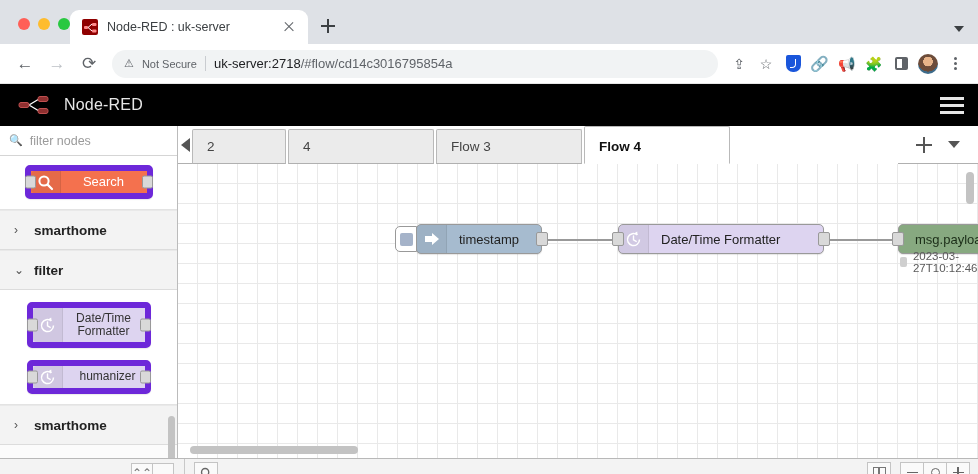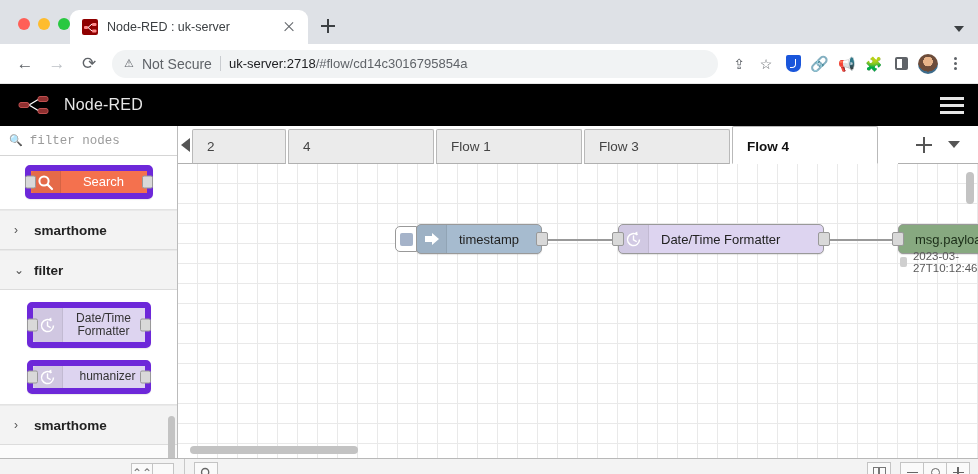--- a/index.html
+++ b/index.html
@@ -70,21 +70,21 @@
     width: 30px; height: 30px; display: flex; align-items: center;
     justify-content: center; color: #5f6368; font-size: 17px;
   }
   .navbtn.disabled { color: #bdc1c6; }
   .omnibox {
     flex: 1; height: 28px; background: #f1f3f4; border-radius: 14px;
     display: flex; align-items: center; padding: 0 12px; gap: 8px;
     margin: 0 6px; position: relative;
   }
   .warn-ico { font-size: 11px; color: #5f6368; }
-  .notsecure { font-size: 14px; color: #5f6368; white-space: nowrap; }
+  .notsecure { font-size: 11px; color: #5f6368; white-space: nowrap; }
   .vdiv { width: 1px; height: 15px; background: #c9ccd0; }
   .url { font-size: 13px; color: #5f6368; white-space: nowrap; }
   .url b { color: #202124; font-weight: 400; }
   .bar-icons { display: flex; align-items: center; gap: 1px; }
   .bic {
     width: 26px; height: 26px; display: flex; align-items: center;
     justify-content: center; color: #5f6368; font-size: 14px;
   }
   .avatar {
     width: 20px; height: 20px; border-radius: 50%;
@@ -133,21 +133,21 @@
   
   .palette {
     width: 178px; background: #fbfbfb; border-right: 1px solid #bbb;
     display: flex; flex-direction: column; position: relative;
   }
   .palette-search {
     height: 30px; border-bottom: 1px solid #d5d5d5; background: #fff;
     display: flex; align-items: center; gap: 7px; padding: 0 9px;
   }
   .palette-search .mag { color: #aaa; font-size: 11px; }
-  .palette-search span.ph { color: #9b9b9b; font-size: 12.5px; font-family: Liberation Mono, monospace; }
+  .palette-search span.ph { color: #9b9b9b; font-size: 12.5px; }
   .palette-scroll { flex: 1; overflow: hidden; position: relative; background: #fbfbfb; }
   .pal-node-area { background: #fff; padding: 9px 0 10px; border-bottom: 1px solid #e3e3e3; }
   .pnode {
     position: relative; height: 34px; margin: 0 auto; width: 124px;
     border-radius: 5px; display: flex; align-items: center;
     border: 6px solid #6d28d9; box-shadow: 0 1px 1px rgba(0,0,0,.08);
   }
   .pnode .icon-box {
     width: 30px; height: 100%; border-radius: 4px 0 0 4px;
     background: rgba(0,0,0,.06); display: flex; align-items: center;
@@ -446,23 +446,20 @@
           <span class="tri-left"></span>
         </div>
         <div class="ftabs">
           <div class="ftab clipped">
             <span>2</span>
           </div>
           <div class="ftab">
             <span>4</span>
           </div>
           <div class="ftab">
-            <span>Flow 1</span>
-          </div>
-          <div class="ftab">
             <span>Flow 3</span>
           </div>
           <div class="ftab active">
             <span>Flow 4</span>
           </div>
         </div>
         <div class="tab-tools">
           <span class="plus-ico"></span>
           <span class="tab-caret"></span>
         </div>

